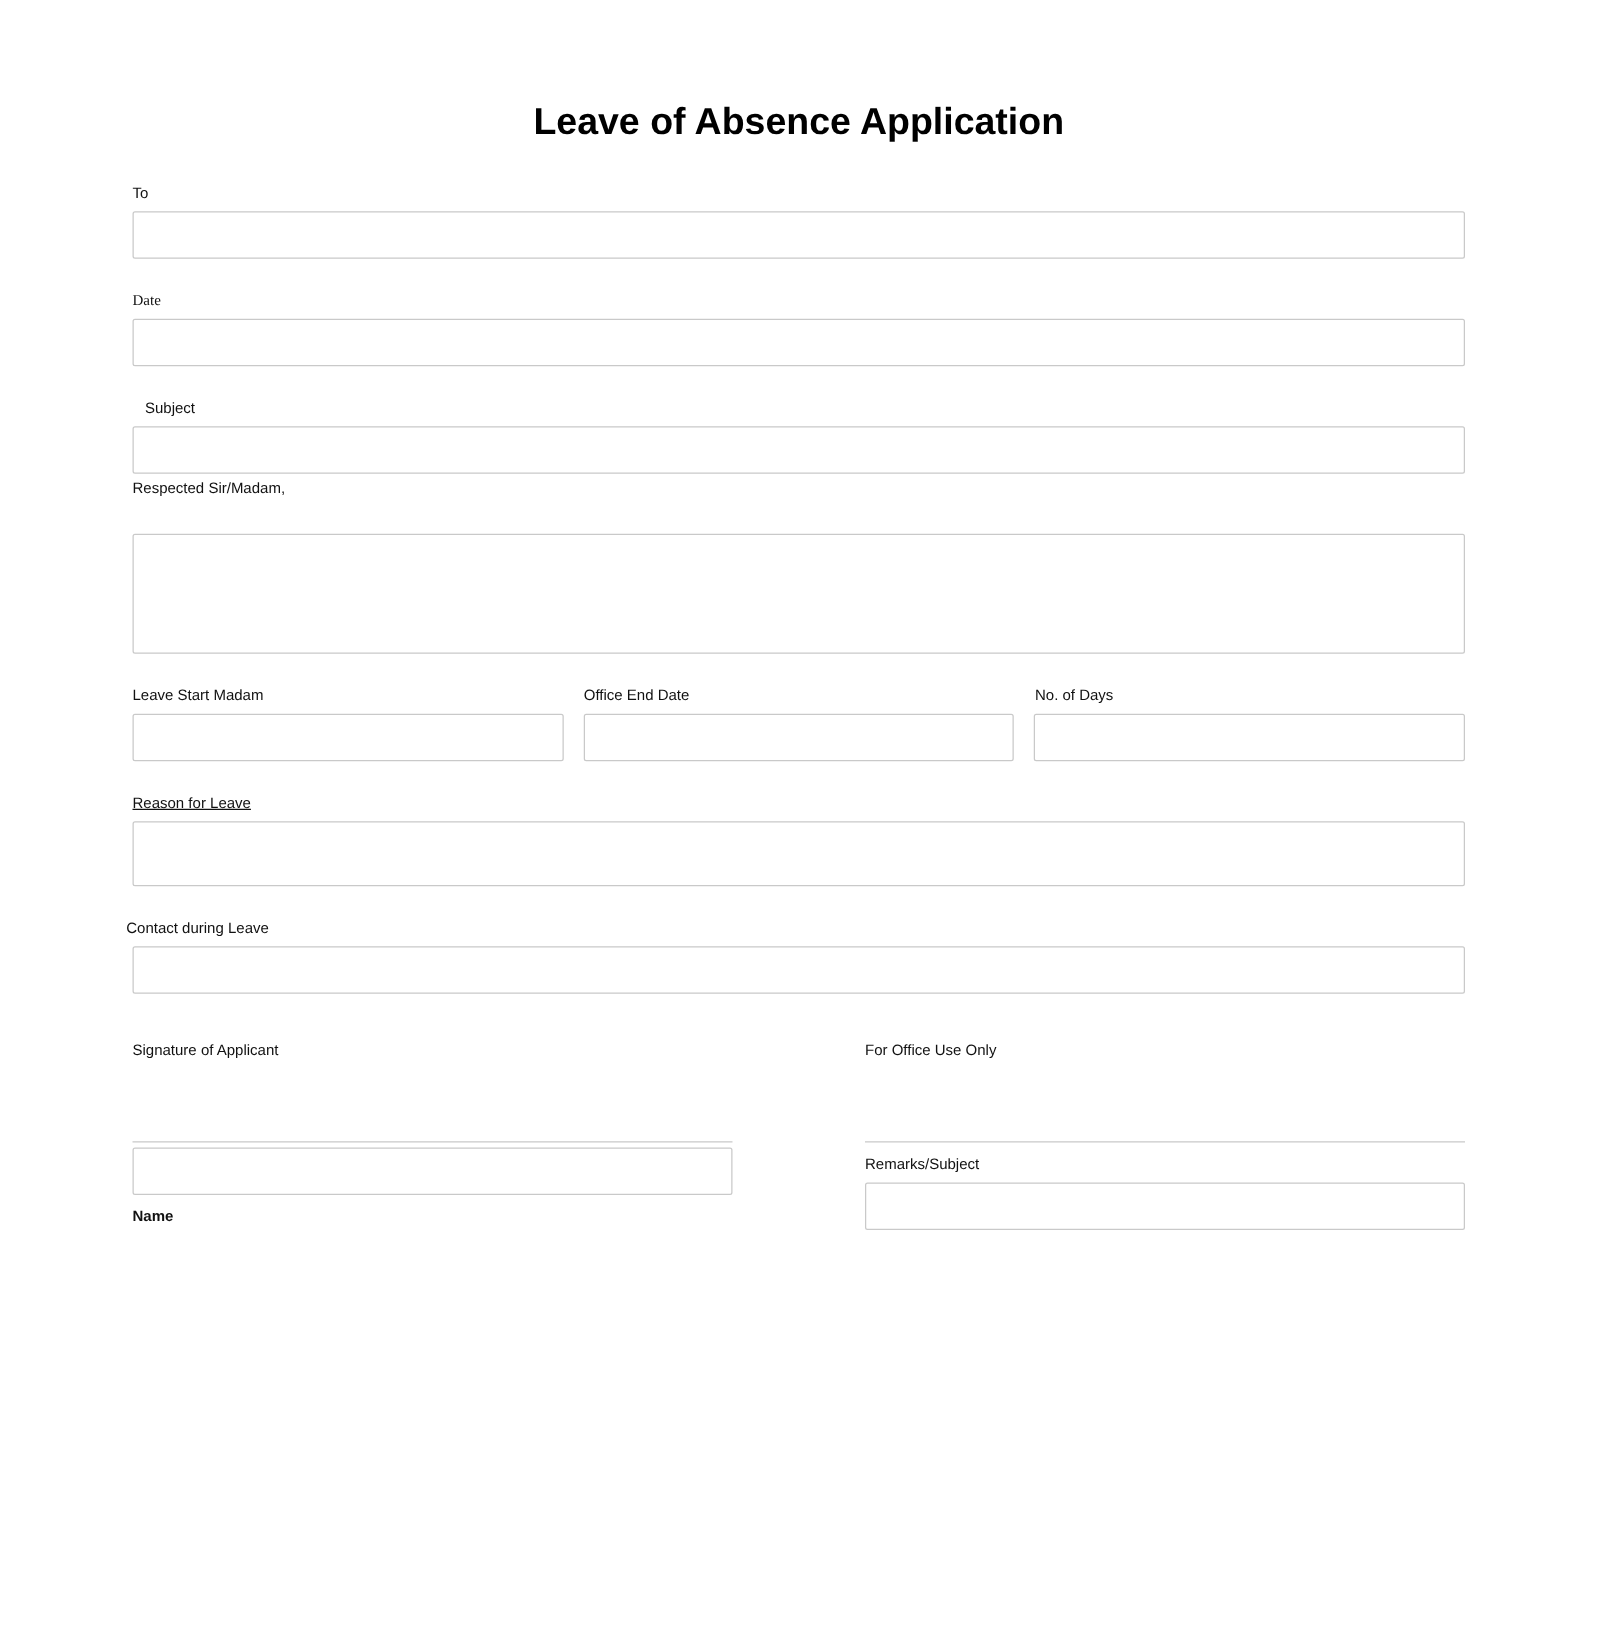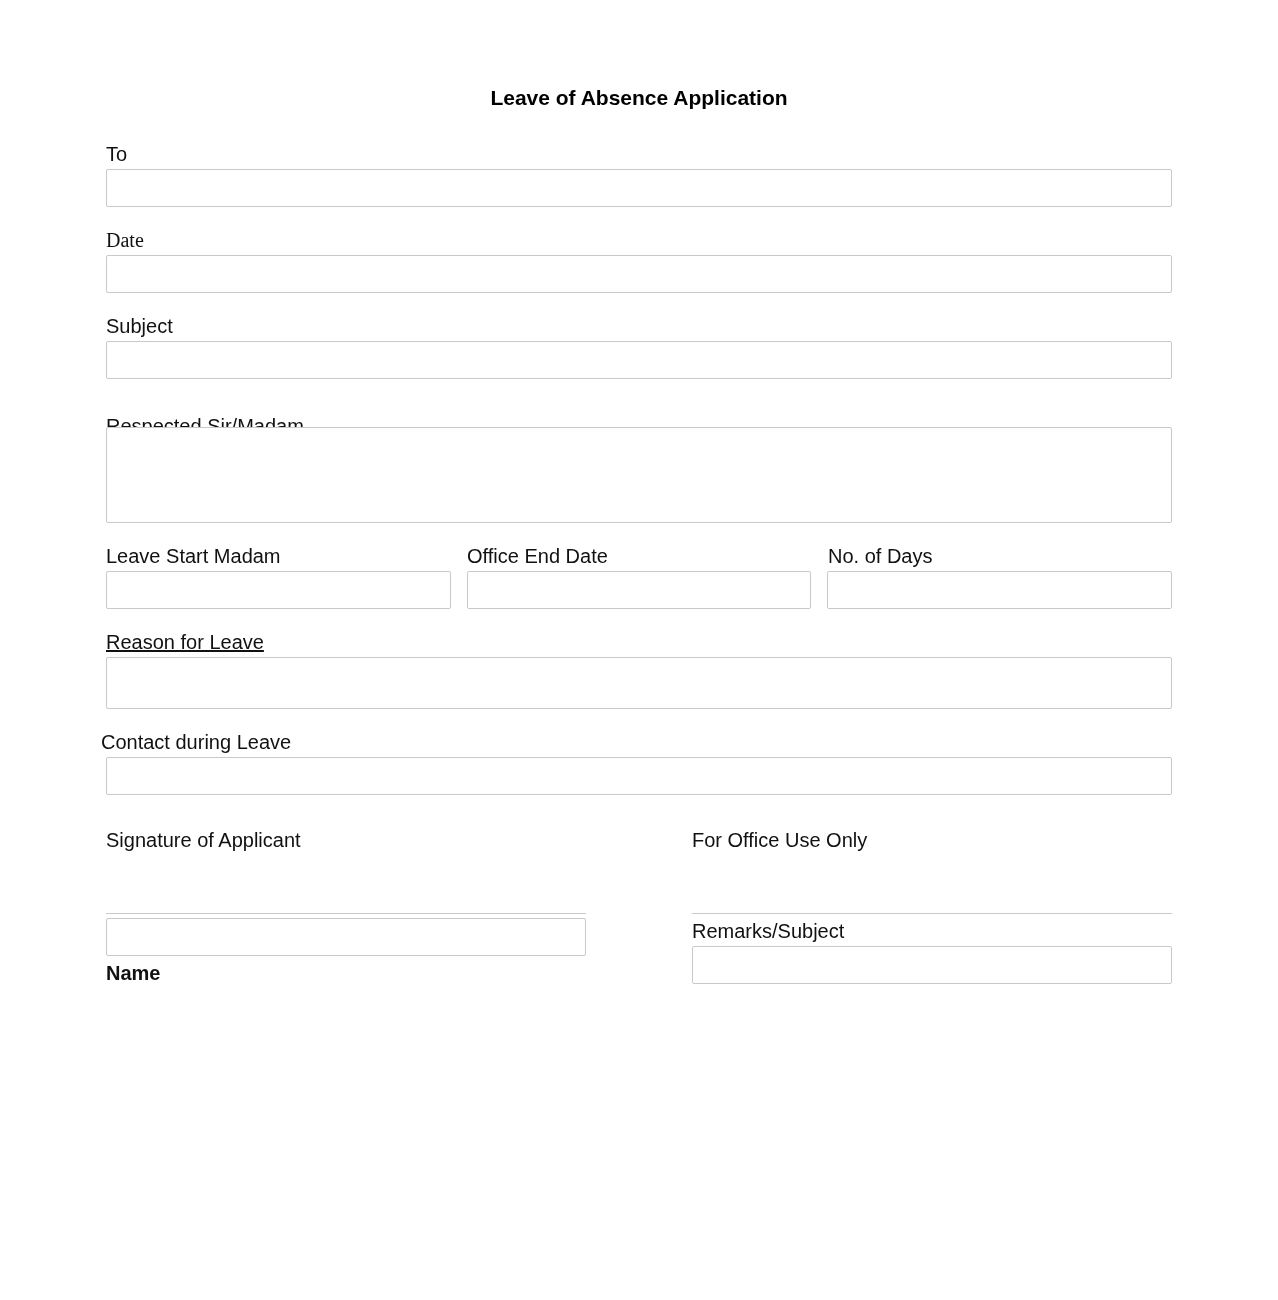--- a/index.html
+++ b/index.html
@@ -3,24 +3,24 @@
   <meta charset="utf-8">
   <style>
     html, body { margin: 0; padding: 0; background: #ffffff; }
     body {
       width: 1278px; height: 1300px; position: relative;
       font-family: "Liberation Sans", sans-serif; color: #000;
       font-size: 16px;
     }
     .title {
       position: absolute; top: 80px; left: 0; width: 1278px;
-      text-align: center; font-size: 21px; font-weight: bold; line-height: 36px;
+      text-align: center; font-size: 30px; font-weight: bold; line-height: 36px;
     }
     .lbl {
-      position: absolute; font-size: 20px; line-height: 20px; color: #111;
+      position: absolute; font-size: 12px; line-height: 20px; color: #111;
     }
     .inp {
       position: absolute; box-sizing: border-box;
       border: 1px solid #c9c9c9; border-radius: 2px; background: #fff;
       font-family: "Liberation Sans", sans-serif; font-size: 16px; padding: 6px 8px;
       outline: none;
     }
     textarea.inp { resize: none; }
     .rule {
       position: absolute; height: 0; border-top: 1px solid #c9c9c9;
@@ -32,24 +32,24 @@
 <div>
 
   <h1 class="title" style="margin:0;">Leave of Absence Application</h1>
 
   <label class="lbl" style="top:144px; left:106px;">To</label>
   <input class="inp" type="text" style="top: 169px; left: 106px; width: 1066px; height: 38px;" value="">
 
   <label class="lbl" style="top:230px; left:106px;font-family:Liberation Serif, serif;">Date</label>
   <input class="inp" type="text" style="top: 255px; left: 106px; width: 1066px; height: 38px;" value="">
 
-  <label class="lbl" style="top:316px; left:106px;">Subject</label>
+  <label class="lbl" style="top:316px; left:116px;">Subject</label>
   <input class="inp" type="text" style="top: 341px; left: 106px; width: 1066px; height: 38px;" value="">
 
-  <label class="lbl" style="top:416px; left:106px;">Respected Sir/Madam,</label>
+  <label class="lbl" style="top:380px; left:106px;">Respected Sir/Madam,</label>
   <textarea class="inp" style="top: 427px; left: 106px; width: 1066px; height: 96px;"></textarea>
 
   <label class="lbl" style="top:546px; left:106px;">Leave Start Madam</label>
   <input class="inp" type="text" style="top: 571px; left: 106px; width: 345px; height: 38px;" value="">
 
   <label class="lbl" style="top:546px; left:467px;">Office End Date</label>
   <input class="inp" type="text" style="top: 571px; left: 467px; width: 344px; height: 38px;" value="">
 
   <label class="lbl" style="top:546px; left:828px;">No. of Days</label>
   <input class="inp" type="text" style="top: 571px; left: 827px; width: 345px; height: 38px;" value="">

